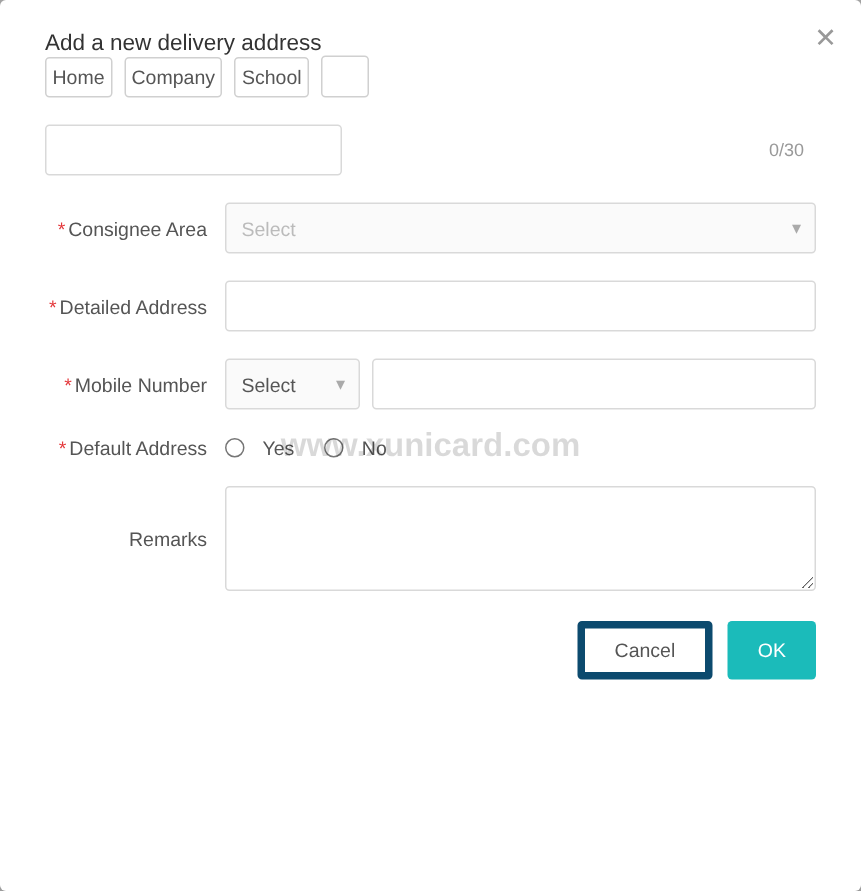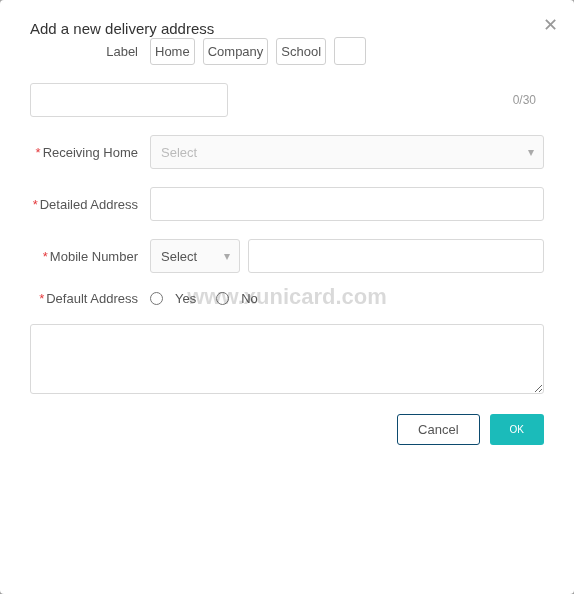--- a/index.html
+++ b/index.html
@@ -196,34 +196,34 @@
       font-family: Arial, sans-serif;
     }
     .form-footer {
       display: flex;
       justify-content: flex-end;
       gap: 10px;
       margin-top: 20px;
     }
     .btn-cancel {
       padding: 7px 20px;
-      border: 1px solid #0c4a6e;
+      border: 5px solid #0c4a6e;
       border-radius: 3px;
       background: #fff;
       cursor: pointer;
       font-size: 13px;
       color: #555;
     }
     .btn-ok {
       padding: 7px 20px;
       border: none;
       border-radius: 3px;
       background: #1bbbba;
       cursor: pointer;
-      font-size: 10px;
+      font-size: 13px;
       color: #fff;
     }
     .watermark {
       position: absolute;
       top: 50%;
       left: 50%;
       transform: translate(-50%, -50%);
       font-size: 22px;
       font-weight: bold;
       color: rgba(0,0,0,0.15);
@@ -248,41 +248,40 @@
   <div class="modal">
 
     <span class="modal-title">Add a new delivery address</span>
     <button class="close-btn">✕</button>
 
     
     <div class="watermark">www.xunicard.com</div>
 
     
     <div class="form-row">
-      <div class="form-label">Label</div>
       <div class="label-buttons">
         <button class="label-btn">Home</button>
         <button class="label-btn">Company</button>
         <button class="label-btn">School</button>
         <div class="label-custom-box"></div>
       </div>
     </div>
 
     
     <div class="form-row">
       <div class="input-wrapper">
         <input class="form-input" type="text" value="" style="">
         <span class="char-count">0/30</span>
       </div>
     </div>
 
     
     <div class="form-row">
       <div class="form-label">
-        <span class="required-star">*</span><span>Receiving Home</span>
+        <span class="required-star">*</span><span>Consignee Area</span>
       </div>
       <div class="select-wrapper">
         <select class="select-field">
           <option value="" disabled="" selected="">Select</option>
         </select>
         <span class="select-arrow">▾</span>
       </div>
     </div>
 
     
@@ -321,20 +320,21 @@
         </label>
         <label class="radio-label">
           <input type="radio" name="default_address" value="no" style="">
           <span>No</span>
         </label>
       </div>
     </div>
 
     
     <div class="form-row">
+      <div class="form-label">Remarks</div>
       <textarea class="textarea-field" style=""></textarea>
     </div>
 
     
     <div class="form-footer">
       <button class="btn-cancel">Cancel</button>
       <button class="btn-ok">OK</button>
     </div>
 
   </div>

